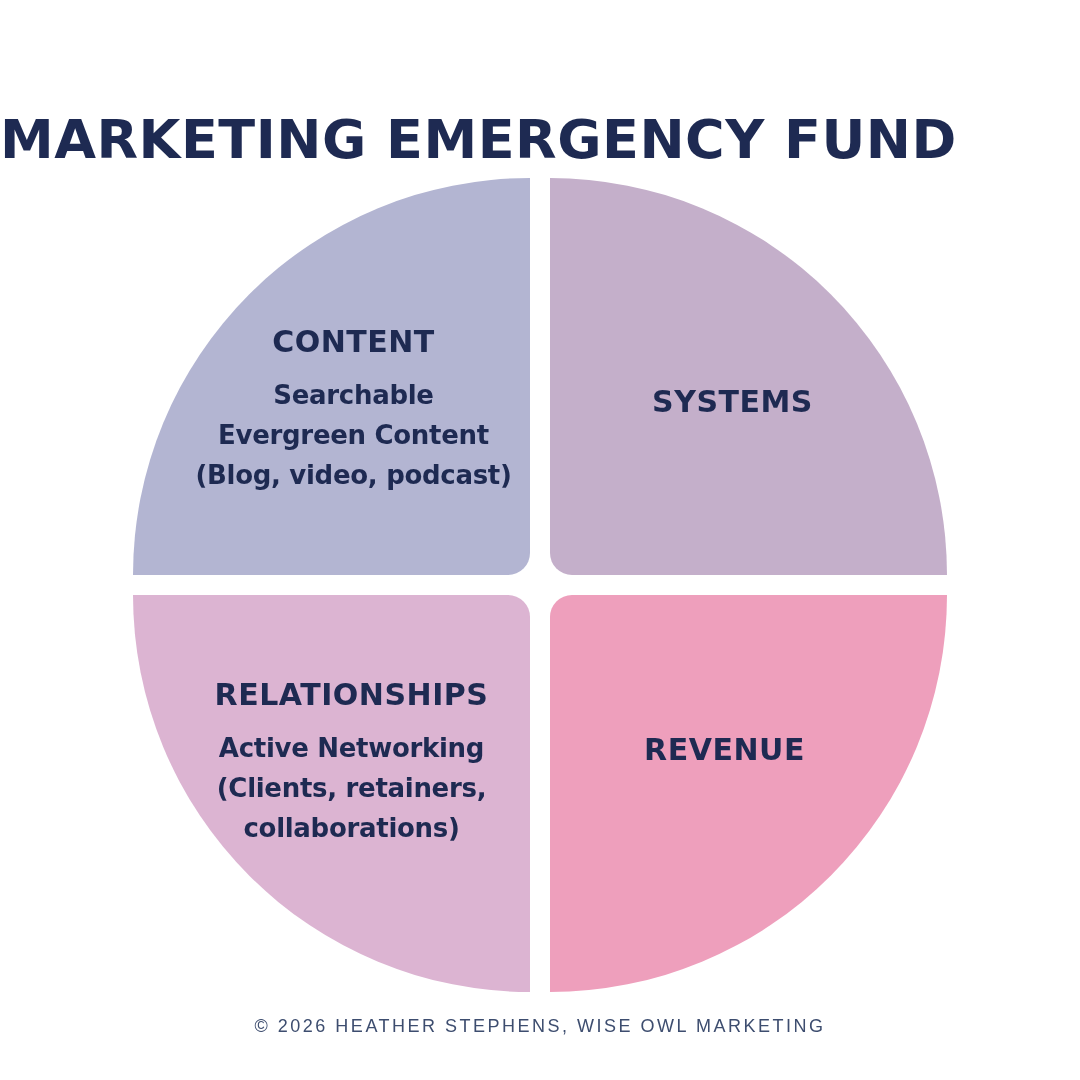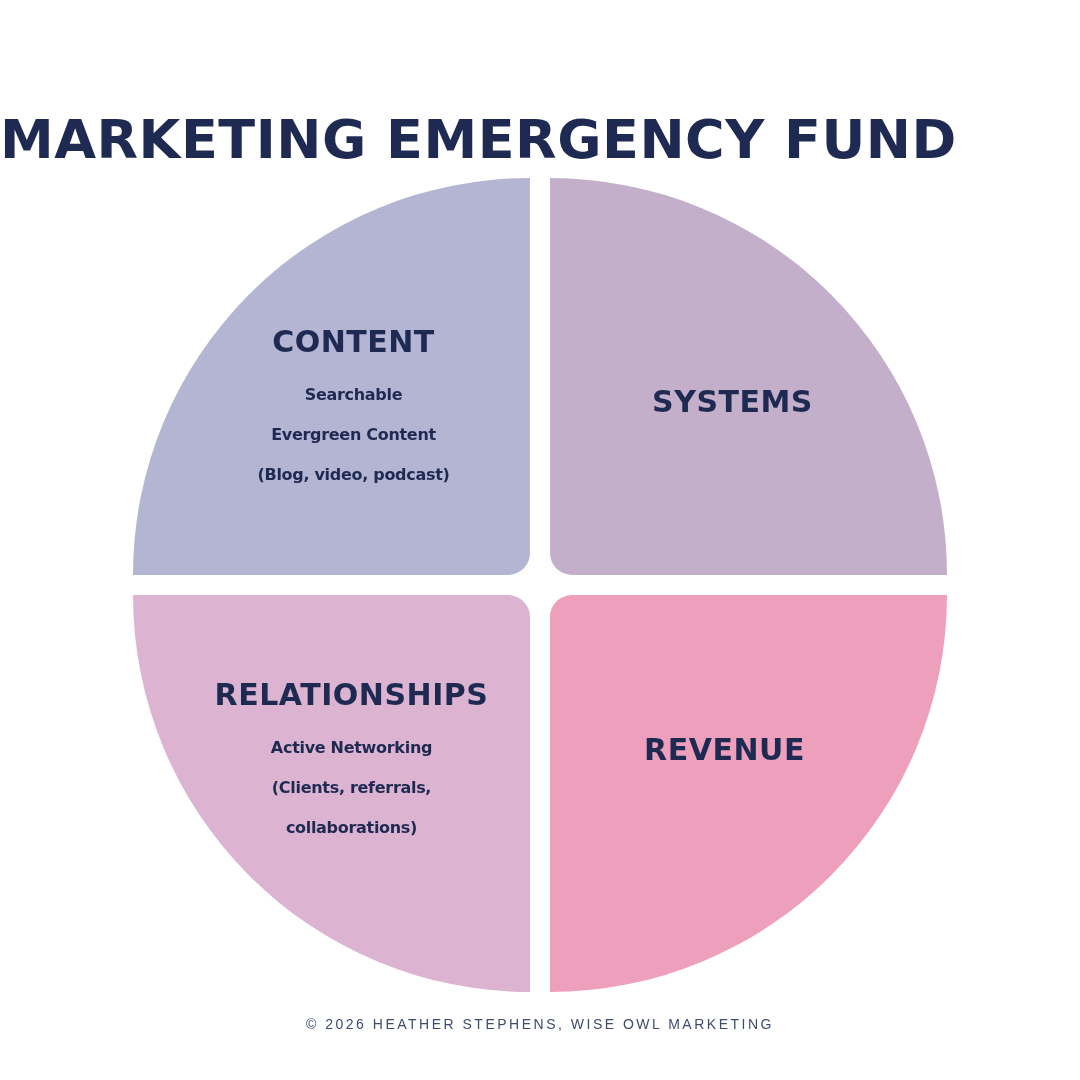--- a/index.html
+++ b/index.html
@@ -46,35 +46,35 @@
   .q-tr { right: 0; top: 0;    border-radius: 0 100% 0 22px; padding: 66px 48px 0 16px; }
   .q-bl { left: 0;  bottom: 0; border-radius: 0 22px 0 100%; padding: 9px 0 72px 40px; }
   .q-br { right: 0; bottom: 0; border-radius: 22px 0 100% 0; padding: 0 48px 72px 0; }
   .q-label {
     font-size: 30px;
     font-weight: bold;
     letter-spacing: 0.5px;
     margin-bottom: 16px;
   }
   .q-body {
-    font-size: 16px;
+    font-size: 26px;
     font-weight: bold;
     line-height: 40px;
     letter-spacing: -0.3px;
     white-space: pre-line;
   }
   .footer {
     position: absolute;
     left: 0;
     top: 1016px;
     width: 1080px;
     text-align: center;
     font-family: "Liberation Sans", sans-serif;
     font-weight: 400;
-    font-size: 14px;
+    font-size: 18px;
     letter-spacing: 2.5px;
   }
 </style>
 </head>
 <body>
 
 <div class="canvas" style="color: rgb(30, 42, 82);">
 
   <div class="title">MARKETING EMERGENCY FUND</div>
 
@@ -87,21 +87,21 @@
 (Blog, video, podcast)</div>
     </div>
 
     <div class="quad q-tr" style="background-color: rgb(196, 175, 202);">
       <div class="q-label">SYSTEMS</div>
     </div>
 
     <div class="quad q-bl" style="background-color: rgb(220, 180, 210);">
       <div class="q-label">RELATIONSHIPS</div>
       <div class="q-body">Active Networking
-(Clients, referrals,
+(Clients, retainers,
 collaborations)</div>
     </div>
 
     <div class="quad q-br" style="background-color: rgb(238, 159, 188);">
       <div class="q-label">REVENUE</div>
     </div>
 
   </div>
 
   <div class="footer" style="color: rgb(61, 77, 111);">© 2026 HEATHER STEPHENS, WISE OWL MARKETING</div>

